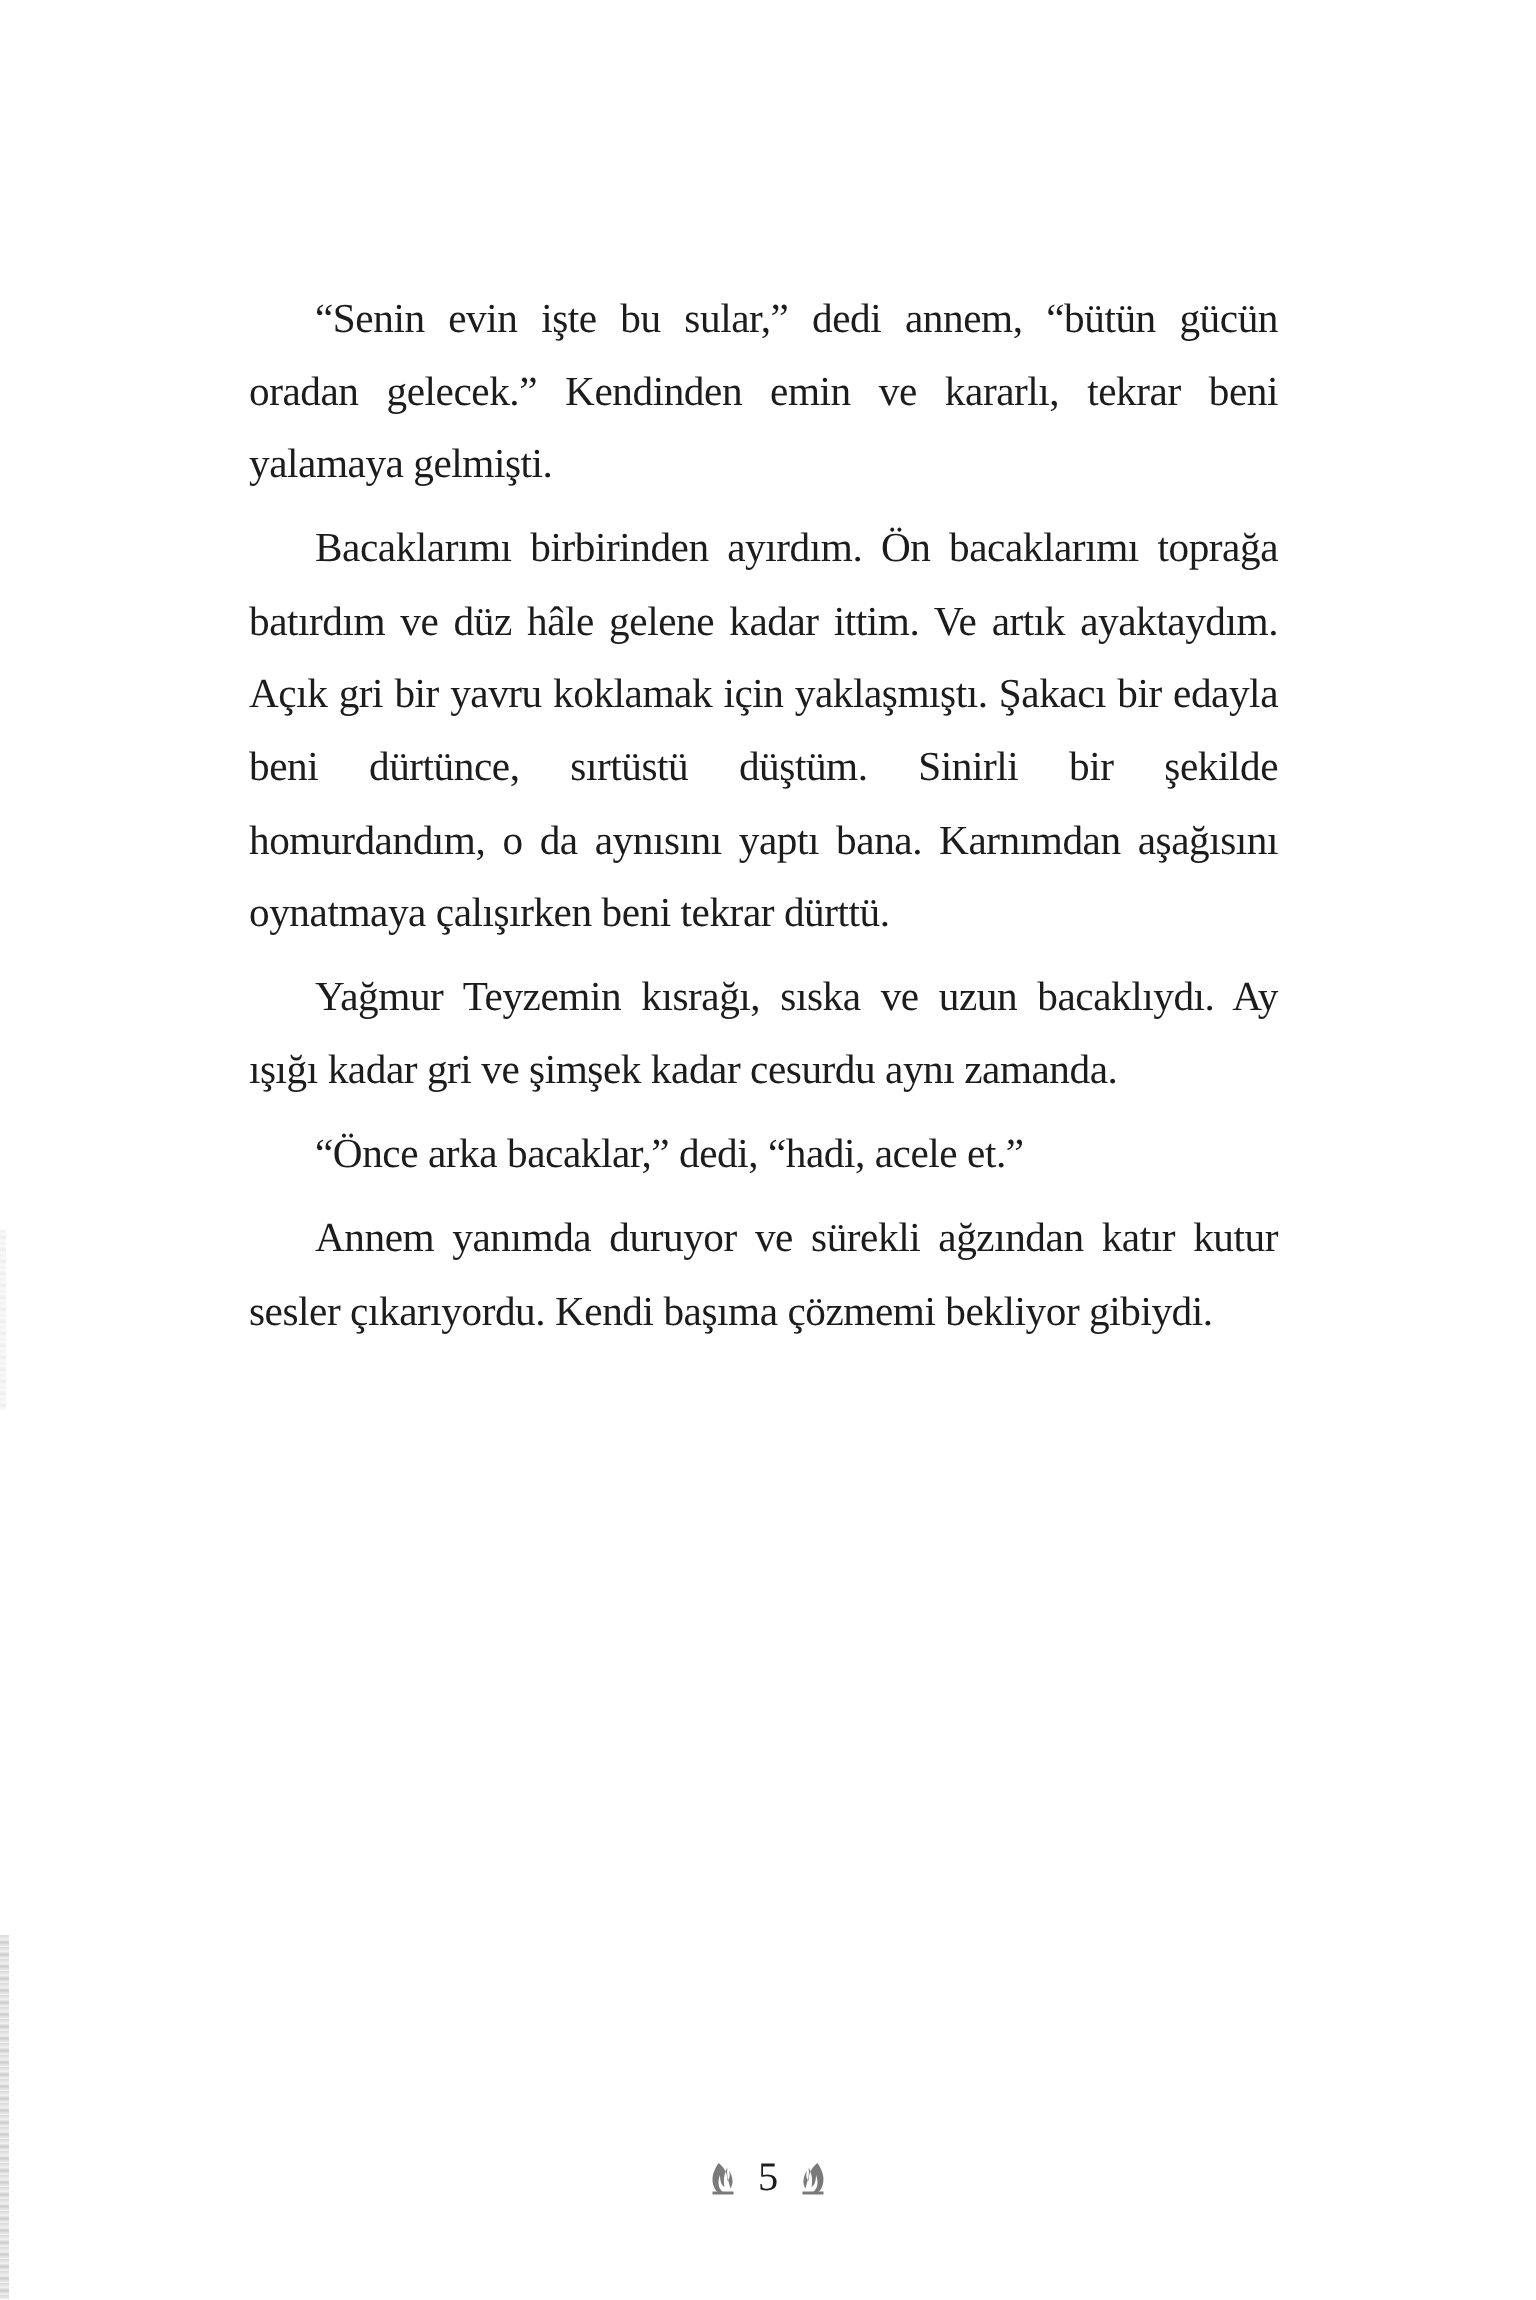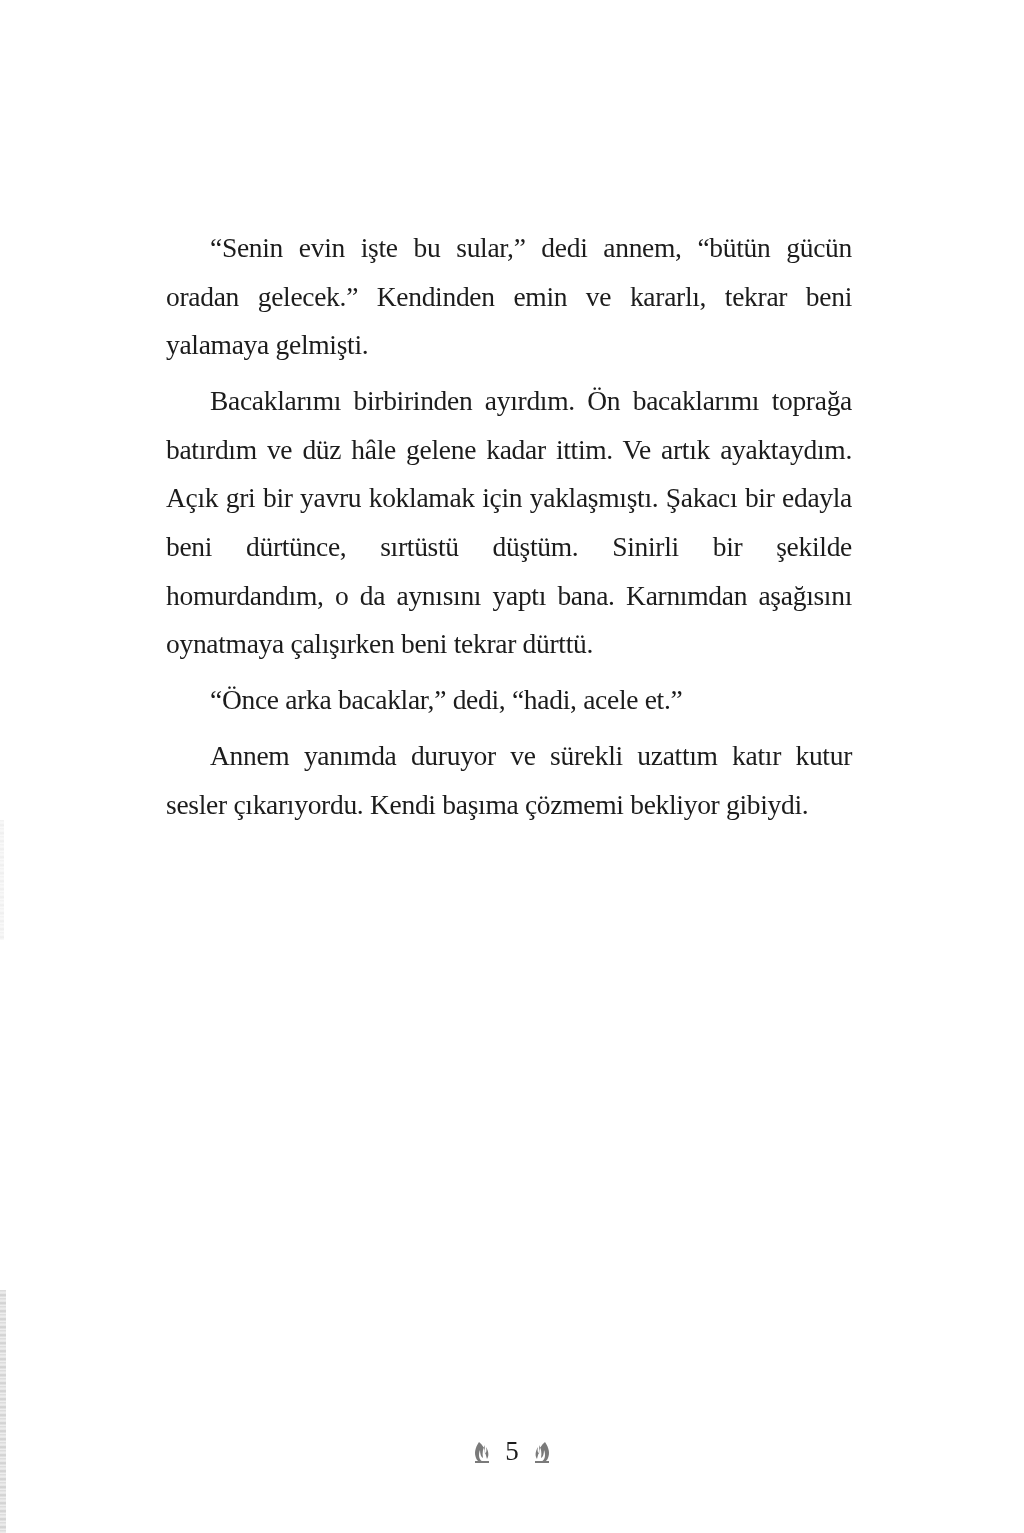--- a/index.html
+++ b/index.html
@@ -31,21 +31,20 @@
       opacity: 0.25;
     }
     .page-text {
       position: absolute;
       left: 166px;
       top: 188px;
       width: 686px;
       font-size: 27.5px;
       line-height: 48.6px;
       letter-spacing: -0.3px;
-      margin-top: 36px;
     }
     .para {
       margin: 0 0 7.5px 0;
       text-indent: 44px;
       text-align: justify;
       text-align-last: left;
     }
     .para.center-ish {
       text-align: right;
     }
@@ -72,22 +71,23 @@
   </style>
 </head>
 <body>
 
 <div class="edge-texture"></div>
 <div class="edge-texture faint"></div>
 
 <div class="page-text">
   <p class="para">“Senin evin işte bu sular,” dedi annem, “bütün gücün oradan gelecek.” Kendinden emin ve kararlı, tekrar beni yalamaya gelmişti.</p>
   <p class="para">Bacaklarımı birbirinden ayırdım. Ön bacaklarımı toprağa batırdım ve düz hâle gelene kadar ittim. Ve artık ayaktaydım. Açık gri bir yavru koklamak için yaklaşmıştı. Şakacı bir edayla beni dürtünce, sırtüstü düştüm. Sinirli bir şekilde homurdandım, o da aynısını yaptı bana. Karnımdan aşağısını oynatmaya çalışırken beni tekrar dürttü.</p>
+  <p class="para">Yağmur Teyzemin kısrağı, sıska ve uzun bacaklıydı. Ay ışığı kadar gri ve şimşek kadar cesurdu aynı zamanda.</p>
   <p class="para center-ish">“Önce arka bacaklar,” dedi, “hadi, acele et.”</p>
-  <p class="para">Annem yanımda duruyor ve sürekli uzattım katır kutur sesler çıkarıyordu. Kendi başıma çözmemi bekliyor gibiydi.</p>
+  <p class="para">Annem yanımda duruyor ve sürekli ağzından katır kutur sesler çıkarıyordu. Kendi başıma çözmemi bekliyor gibiydi.</p>
 </div>
 
 <div class="page-footer">
   <span class="flame">
     <svg viewBox="0 0 18 24" width="18" height="24">
       <path d="M6 2 C2 8 1 13 3 18 C4 21 7 23 10 22 C6 20 5 15 7 10 C7 14 8 17 10 18 C9 13 10 8 12 5 C11 10 13 15 14 19 C16 16 16 12 13 7 C14 11 13 13 12 14 C12 9 10 5 6 2 Z" fill="#7a7a7a"></path>
       <rect x="2" y="21" width="14" height="2" fill="#7a7a7a"></rect>
     </svg>
   </span>
   <span class="page-number">5</span>

